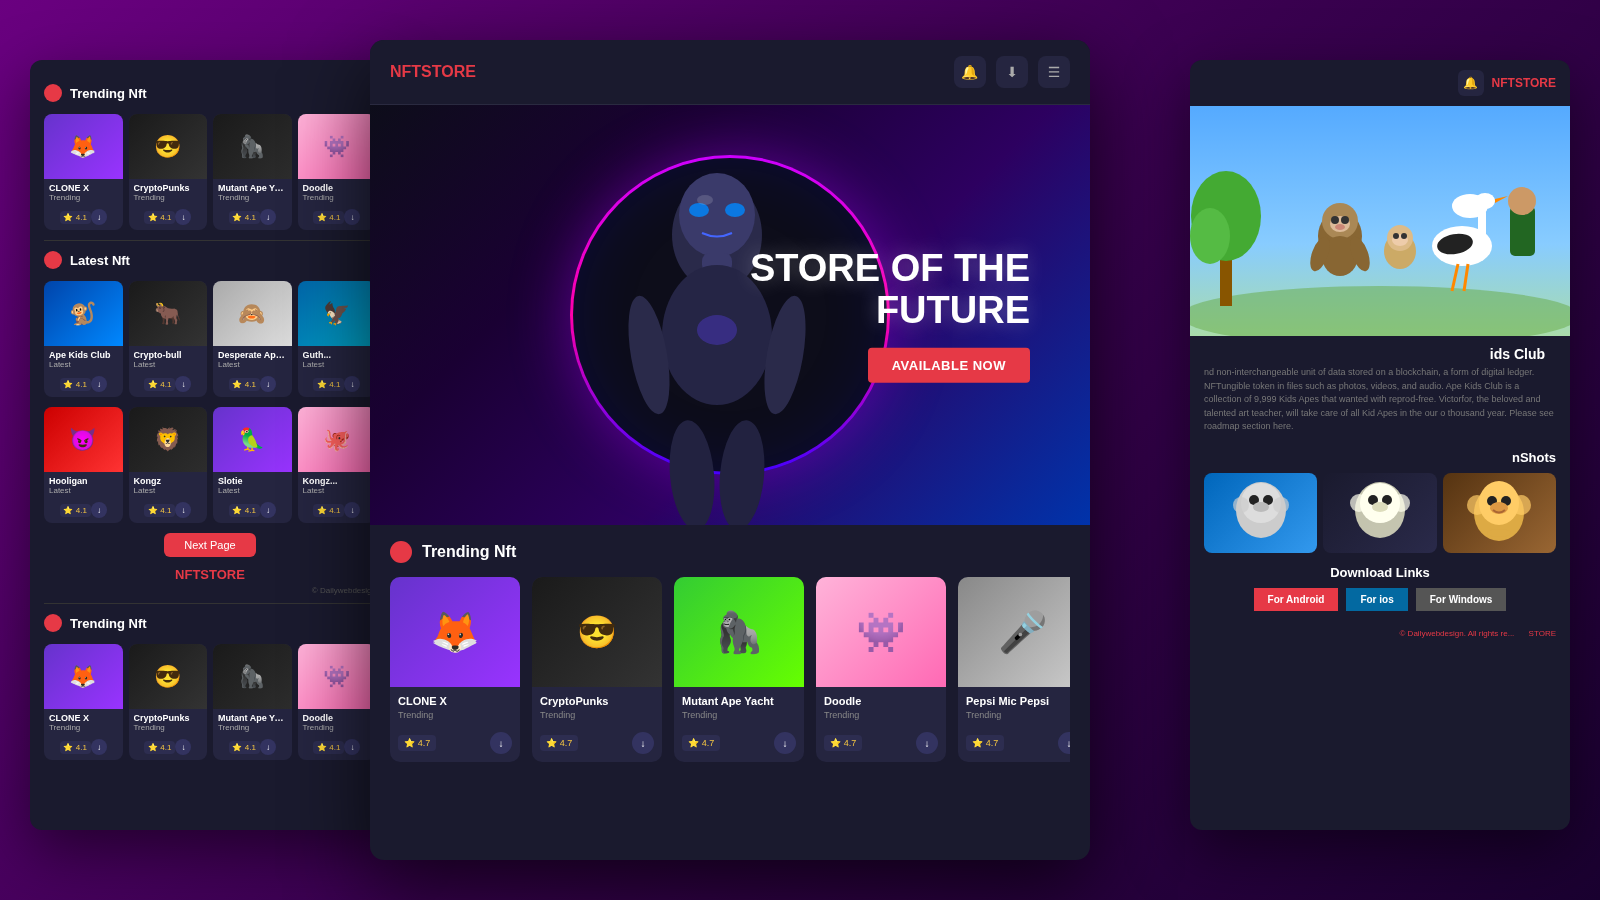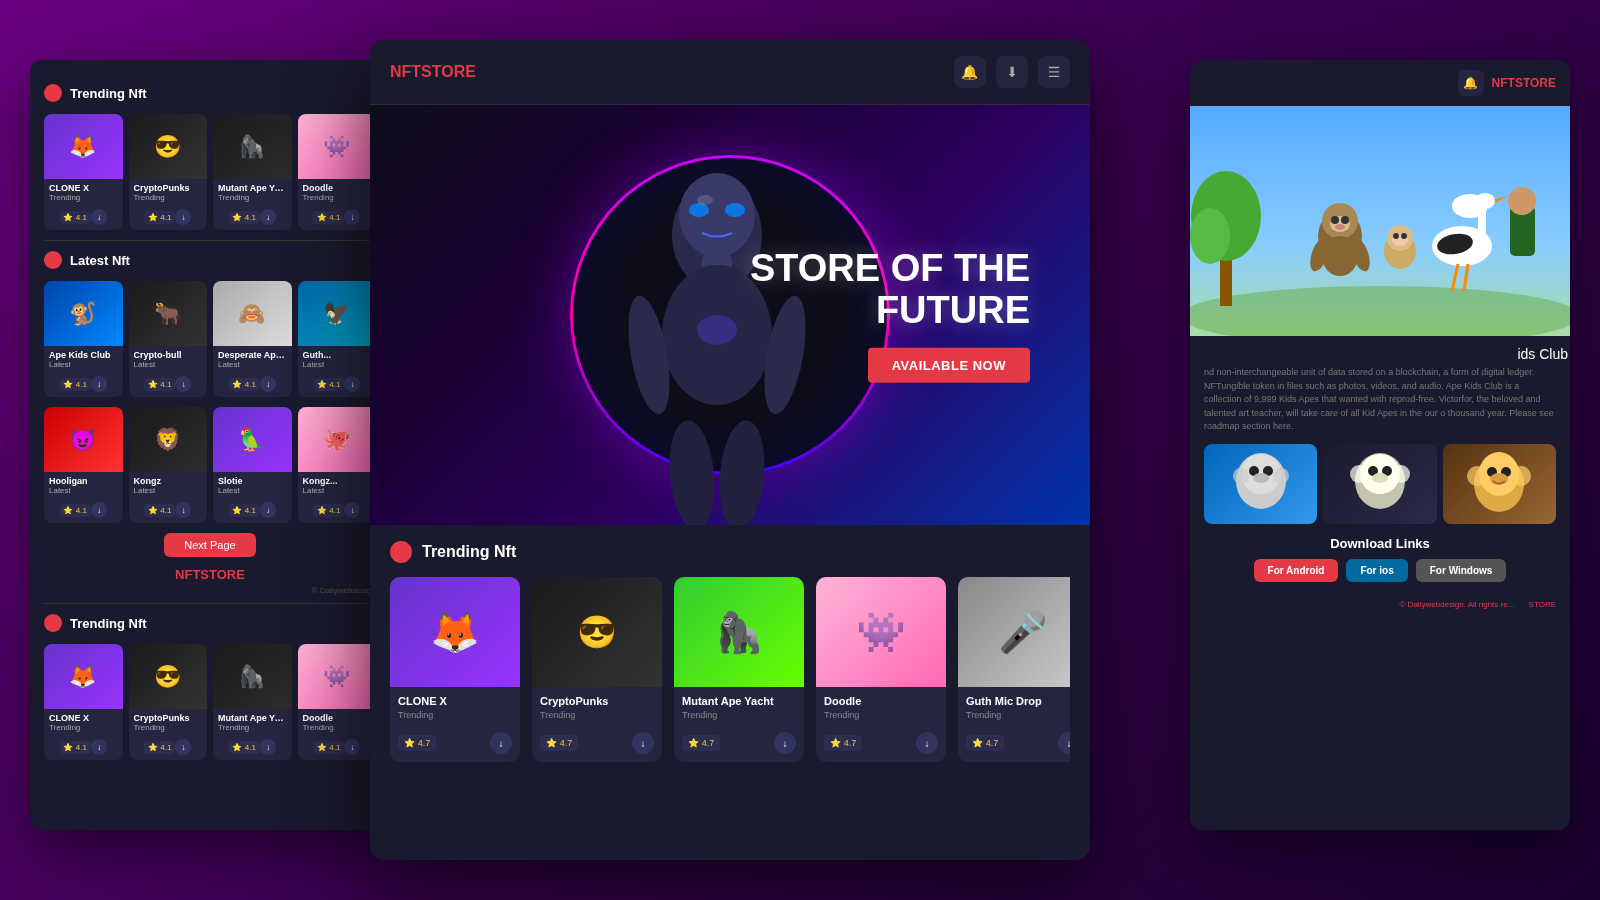--- a/index.html
+++ b/index.html
@@ -375,23 +375,23 @@
       display: flex;
       align-items: center;
       justify-content: center;
       font-size: 60px;
       position: relative;
       overflow: hidden;
     }
     .r-section-title {
       color: #fff;
       font-size: 14px;
-      font-weight: 400;
+      font-weight: 700;
       text-align: right;
-      padding: 10px 2px 4px;
+      padding: 10px 25px 4px;
     }
     .r-desc-text {
       color: #777;
       font-size: 9px;
       line-height: 1.5;
       padding: 0 14px 10px;
     }
     .r-section-subtitle {
       color: #fff;
       font-size: 13px;
@@ -422,21 +422,21 @@
       margin-bottom: 8px;
     }
     .r-download-btns {
       display: flex;
       gap: 8px;
       justify-content: center;
       padding: 0 14px 12px;
     }
     .dl-btn {
       padding: 6px 14px;
-      border-radius: 6px;
+      border-radius: 0;
       font-size: 10px;
       font-weight: 700;
       color: #fff;
       border: none;
       cursor: pointer;
     }
     .dl-android { background: #e63946; }
     .dl-ios { background: #0369a1; }
     .dl-windows { background: #555; }
     .r-footer {
@@ -771,21 +771,21 @@
           <div class="nft-tag-lg">Trending</div>
         </div>
         <div class="nft-footer-lg">
           <span class="rating-badge-lg">⭐ 4.7</span>
           <div class="down-btn-lg">↓</div>
         </div>
       </div>
       <div class="nft-card-lg">
         <div class="nft-img-lg-placeholder" style="background:linear-gradient(135deg,#888,#ccc); width:100%; height:110px; display:flex; align-items:center; justify-content:center; font-size:40px;">🎤</div>
         <div class="nft-info-lg">
-          <div class="nft-name-lg">Guth Mic Drop</div>
+          <div class="nft-name-lg">Pepsi Mic Pepsi</div>
           <div class="nft-tag-lg">Trending</div>
         </div>
         <div class="nft-footer-lg">
           <span class="rating-badge-lg">⭐ 4.7</span>
           <div class="down-btn-lg">↓</div>
         </div>
       </div>
     </div>
   </div>
 </div>
@@ -853,20 +853,23 @@
       <rect x="320" y="100" width="25" height="50" rx="5" fill="#226622"></rect>
       <ellipse cx="332" cy="95" rx="14" ry="14" fill="#cc9966"></ellipse>
     </svg>
   </div>
 
   <div class="r-section-title">
     <span>ids Club</span>
   </div>
   <div class="r-desc-text">nd non-interchangeable unit of data stored on a blockchain, a form of digital ledger. NFTungible token in files such as photos, videos, and audio. Ape Kids Club is a collection of 9,999 Kids Apes that wanted with reprod-free. Victorfor, the beloved and talented art teacher, will take care of all Kid Apes in the our o thousand year. Please see roadmap section here.</div>
 
+  <div class="r-section-subtitle">
+    <span>nShots</span>
+  </div>
 
   <div class="r-screenshots-grid">
     <div class="r-screenshot" style="background:linear-gradient(135deg,#0066bb,#3399ee);">
 
       <svg width="70" height="75" viewBox="0 0 70 75">
         <ellipse cx="35" cy="35" rx="25" ry="28" fill="#cccccc"></ellipse>
         <ellipse cx="35" cy="28" rx="20" ry="20" fill="#dddddd"></ellipse>
         <ellipse cx="28" cy="25" rx="5" ry="5" fill="#222"></ellipse>
         <ellipse cx="42" cy="25" rx="5" ry="5" fill="#222"></ellipse>
         <ellipse cx="35" cy="32" rx="8" ry="5" fill="#bbb"></ellipse>

